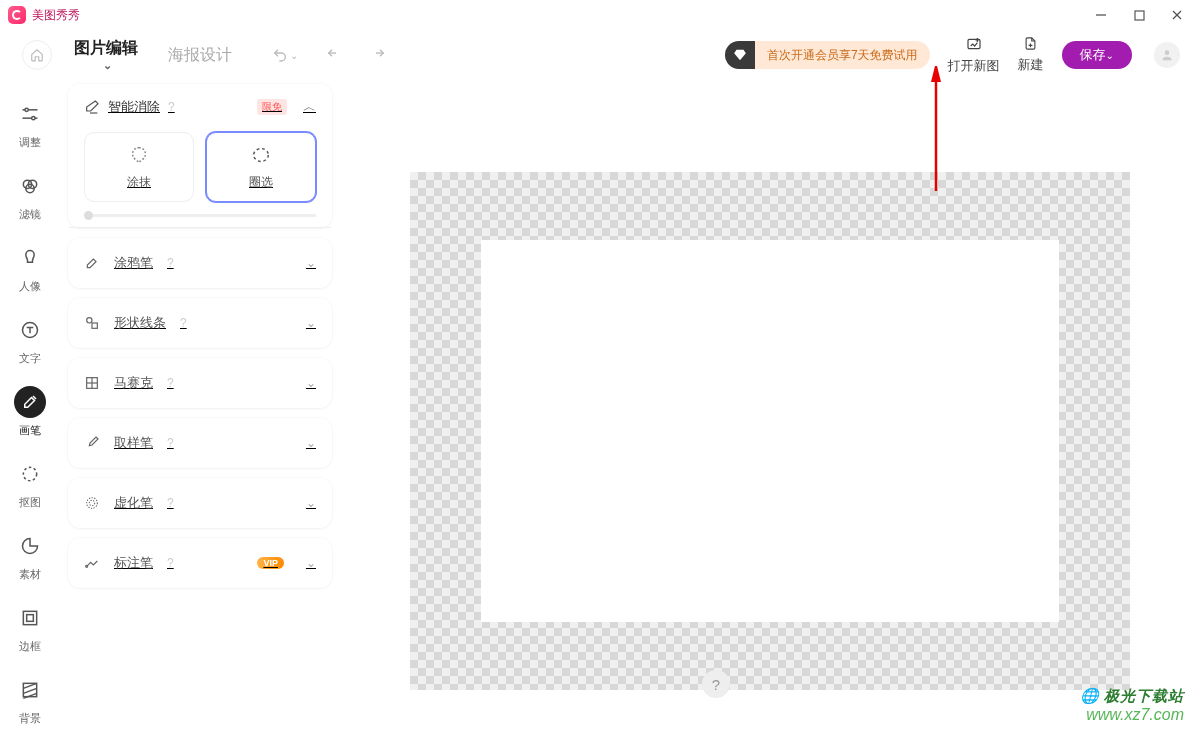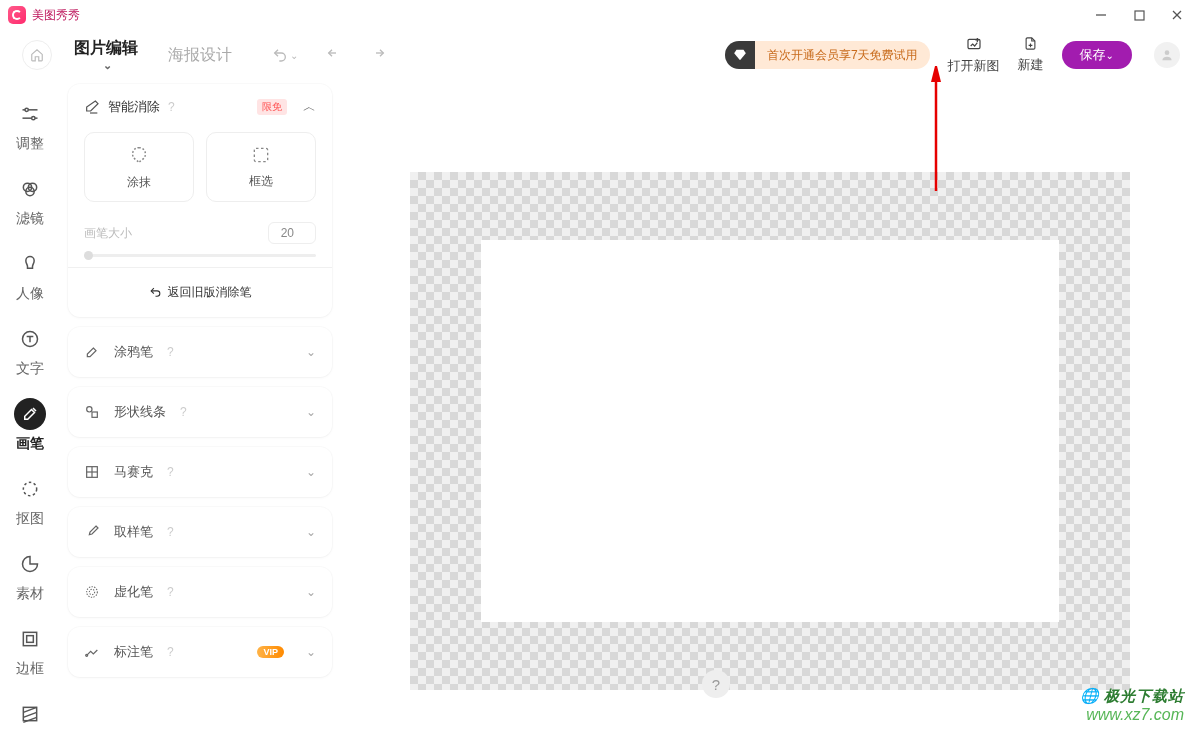--- a/index.html
+++ b/index.html
@@ -28,25 +28,25 @@
 .save-btn { background:#a21caf; color:#fff; font-size:13px; border:none; border-radius:15px; padding:5px 18px; cursor:pointer; display:flex; align-items:center; }
 .avatar-ph { width:26px; height:26px; border-radius:50%; background:#f1f1f1; display:flex; align-items:center; justify-content:center; color:#ccc; font-size:14px; margin-left:4px;}
 
 
 .main { display:flex; height: calc(730px - 80px); }
 .rail { width: 60px; background:#fff; display:flex; flex-direction:column; align-items:center; padding-top:10px; gap:0px;}
 .rail-item { width:46px; padding:8px 0 12px 0; display:flex; flex-direction:column; align-items:center; gap:5px; color:#666; font-size:11px; cursor:pointer; border-radius:8px;}
 .rail-item.active { color:#fff; }
 .rail-item .ic { width:32px; height:32px; border-radius:50%; display:flex; align-items:center; justify-content:center; font-size:18px; color:#555;}
 .rail-item.active .ic { background:#222; color:#fff;}
-.rail-item .lbl{ color:#666; font-size:14px;}
-.rail-item.active .lbl{ color:#222; font-weight:700;}
-
-
-.sidepanel { width: 280px; padding: 4px 8px 0 8px; overflow-y:auto; }
+.rail-item .lbl{ color:#666; font-size:11px;}
+.rail-item.active .lbl{ color:#222; font-weight:400;}
+
+
+.sidepanel { width: 280px; padding: 4px 8px 0 8px; overflow-y:auto;text-decoration:underline; }
 .panel-card { background:#fff; border-radius:12px; box-shadow: 0 1px 3px rgba(0,0,0,.04), 0 0 0 1px rgba(0,0,0,.02); margin-bottom:10px; }
 .panel-header { display:flex; align-items:center; padding:14px 16px; font-size:13px; color:#333; gap:8px;}
 .panel-header .title { font-weight:500; flex:0 0 auto;}
 .panel-header .q { color:#ccc; font-size:12px; }
 .panel-header .spacer { flex:1; }
 .badge-free { background:#ffe4e4; color:#f55; font-size:10px; padding:1px 5px; border-radius:3px; margin-right:8px;}
 .chev-toggle { color:#666; font-size:13px; cursor:pointer;}
 .tool-row { display:flex; gap:12px; padding: 2px 16px 6px 16px;}
 .tool-btn { flex:1; border:1px solid #eee; border-radius:10px; height:70px; display:flex; flex-direction:column; align-items:center; justify-content:center; gap:8px; font-size:12px; color:#555; cursor:pointer; background:#fff;}
 .tool-btn.selected { border-color:#7a8bff; box-shadow:0 0 0 1px #7a8bff; }
@@ -290,40 +290,29 @@
         <span class="badge-free">限免</span>
         <span class="chev-toggle">︿</span>
       </div>
       <div class="tool-row">
         <div class="tool-btn">
           <svg width="22" height="22" viewBox="0 0 24 24" fill="none" stroke="#888" stroke-width="1.6" stroke-dasharray="2 2">
               <path d="M12 4c4 0 7 3 7 7 0 5-5 7-7 9-2-2-7-4-7-9 0-4 3-7 7-7z"></path>
             </svg>
           <span>涂抹</span>
         </div>
-        <div class="tool-btn">
-          <svg width="20" height="20" viewBox="0 0 24 24" fill="none" stroke="#888" stroke-width="1.6" stroke-dasharray="3 3">
-              <rect x="4" y="4" width="16" height="16" rx="2"></rect>
+        <div class="tool-btn selected">
+          <svg width="22" height="22" viewBox="0 0 24 24" fill="none" stroke="#555" stroke-width="1.6" stroke-dasharray="3 3">
+              <ellipse cx="12" cy="12" rx="8" ry="7"></ellipse>
             </svg>
-          <span>框选</span>
-        </div>
-      </div>
-      <div class="slider-row">
-        <span class="lbl">画笔大小</span>
-        <input type="number" value="20" style="">
+          <span>圈选</span>
+        </div>
       </div>
       <div class="slider-track"></div>
       <div class="divider"></div>
-      <div class="back-link">
-        <svg width="13" height="13" viewBox="0 0 24 24" fill="none" stroke="#333" stroke-width="2">
-            <path d="M9 14l-5-5 5-5"></path>
-            <path d="M4 9h11a5 5 0 0 1 0 10h-3"></path>
-          </svg>
-        <span>返回旧版消除笔</span>
-      </div>
     </div>
 
     <div class="acc-item">
       <svg width="16" height="16" viewBox="0 0 24 24" fill="none" stroke="#666" stroke-width="1.8">
           <path d="M14 6l4 4-9 9H5v-4z"></path>
         </svg>
       <span>涂鸦笔</span>
       <span class="q">?</span>
         <span class="spacer"></span>
         <span class="chev">⌄</span>

